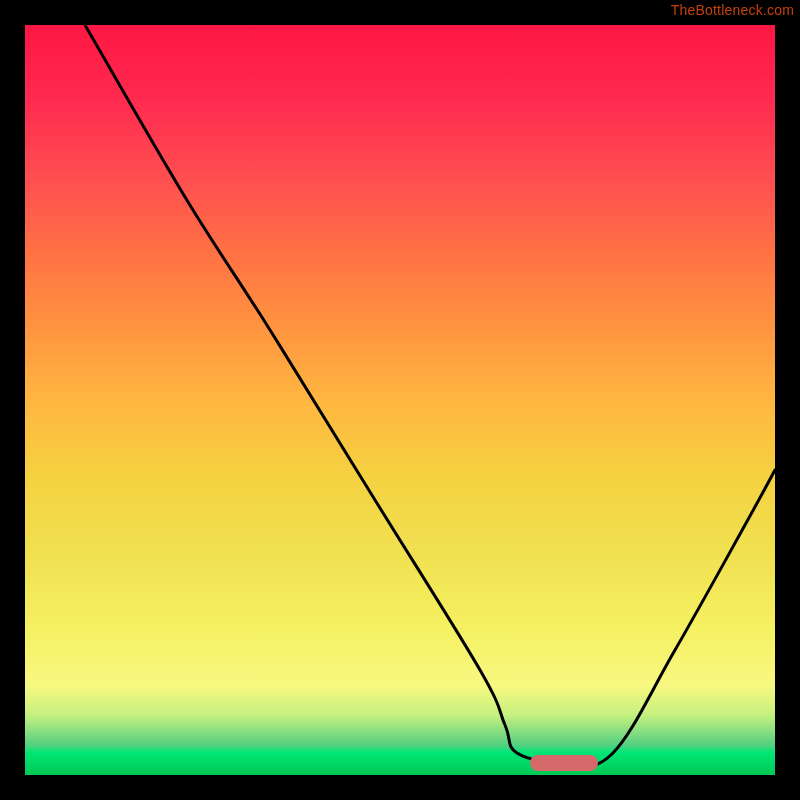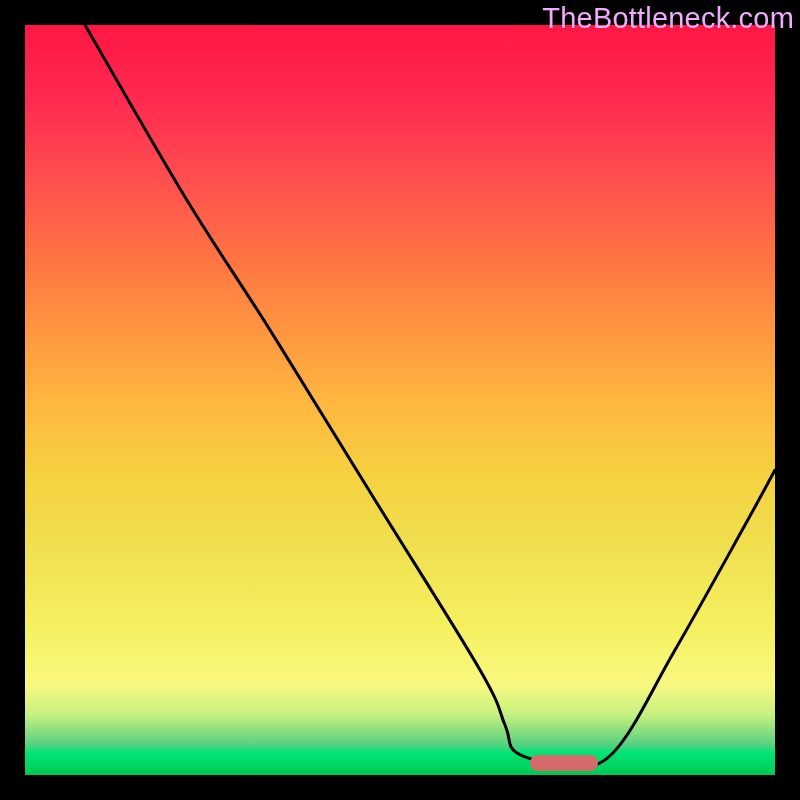--- a/index.html
+++ b/index.html
@@ -52,23 +52,23 @@
   }
   .red-marker {
     position: absolute;
     background: #d66a6a;
     border-radius: 8px;
   }
   .watermark {
     position: absolute;
     top: 2px;
     right: 6px;
-    color: #f0abfc;
+    color: #c2410c;
     font-family: Arial, Helvetica, sans-serif;
-    font-size: 29px;
+    font-size: 14px;
     font-weight: 500;
     letter-spacing: 0.2px;
   }
 </style>
 </head>
 <body>
 
 <div class="chart-area">
   <div class="gradient-main"></div>
   <svg class="curve-svg" viewBox="0 0 750 750" preserveAspectRatio="none">

